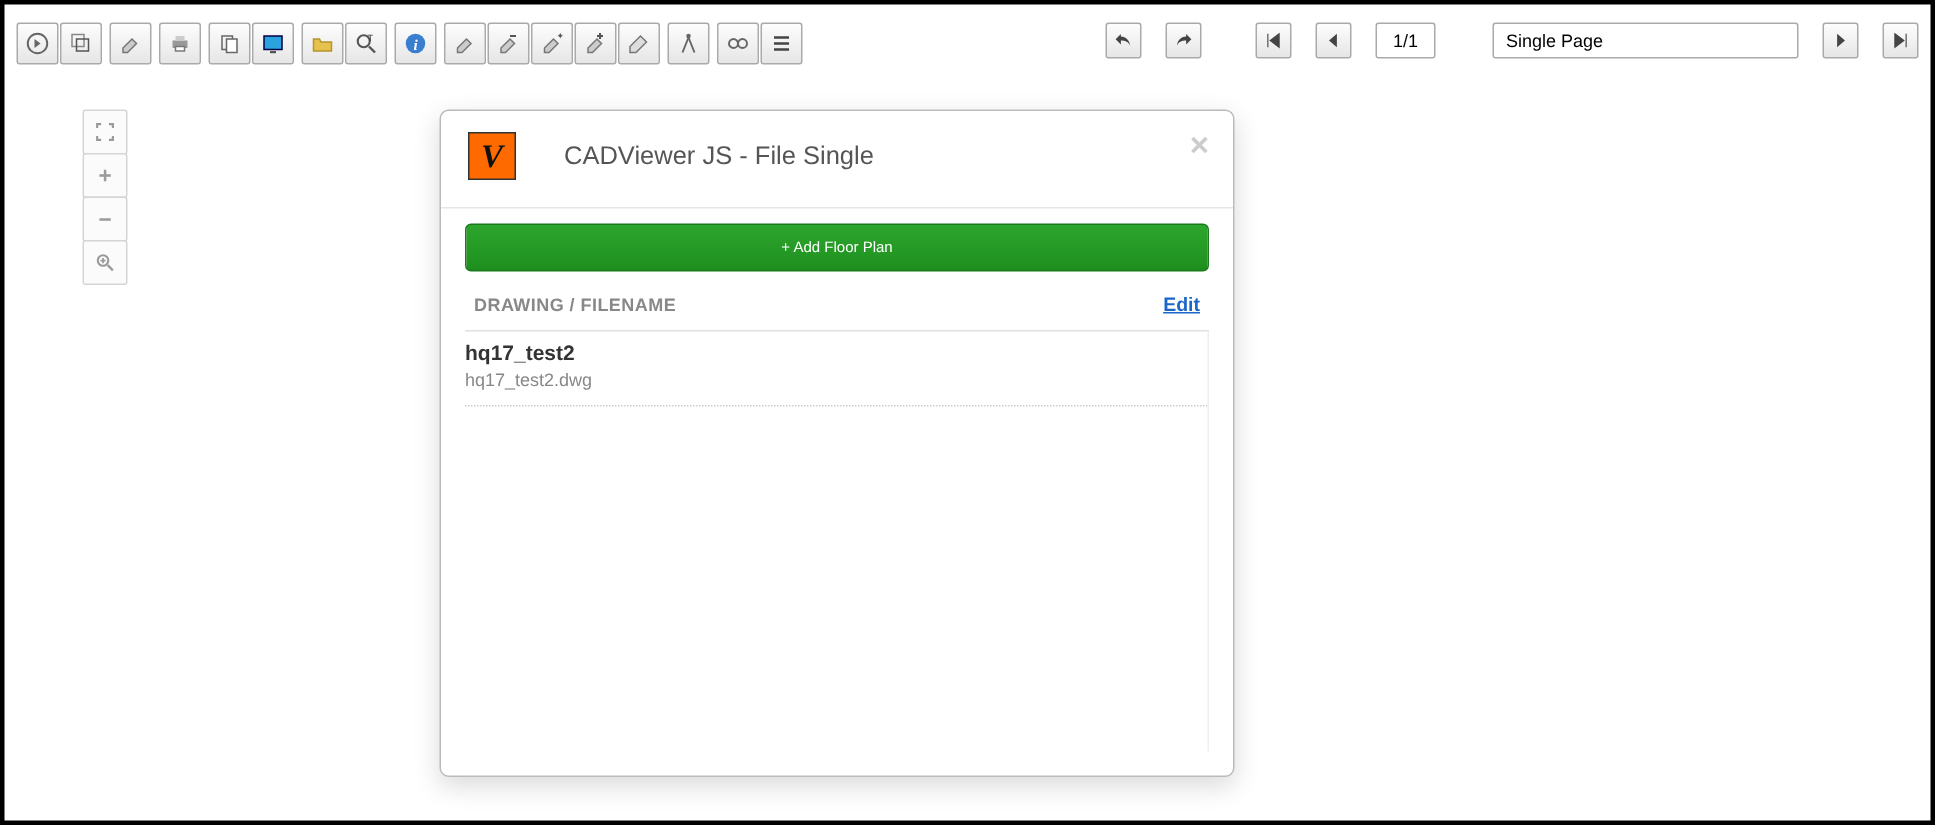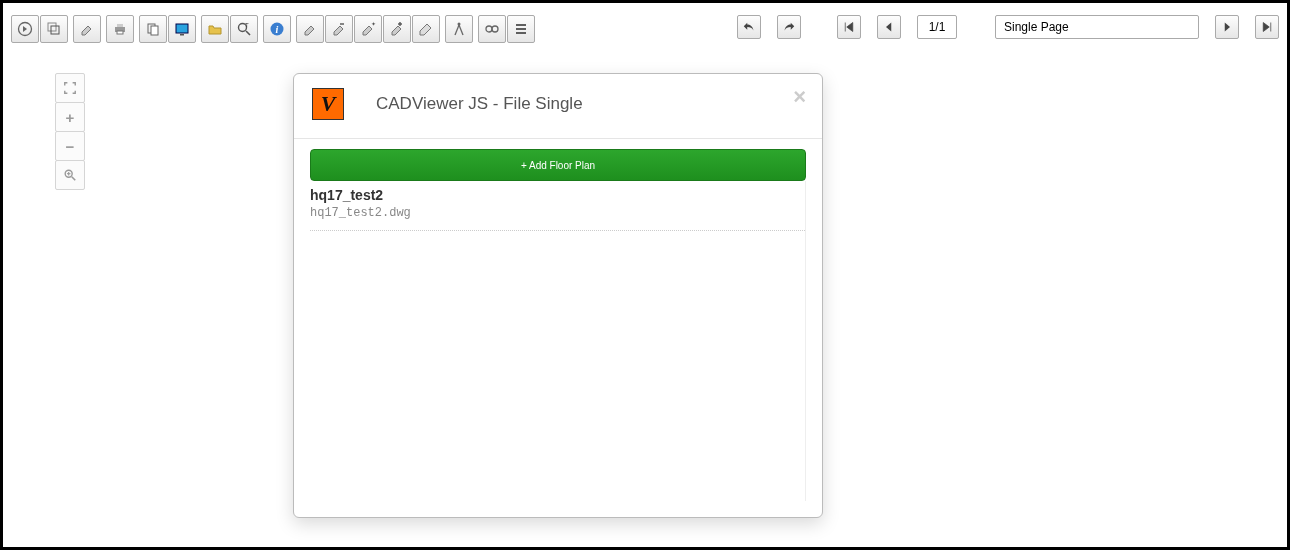--- a/index.html
+++ b/index.html
@@ -31,21 +31,21 @@
 .modal-title { margin-left: 32px; font-size: 17px; color: #555; }
 .modal-close { position: absolute; right: 16px; top: 10px; color: #ccc; font-size: 22px; font-weight: bold; cursor: pointer; }
 .modal-body { padding: 10px 16px 16px 16px; flex: 1; display: flex; flex-direction: column; }
 .add-btn { background: linear-gradient(#2da62d,#1e8f1e); color: #fff; border: 1px solid #1a7a1a; border-radius: 4px; height: 32px; display: flex; align-items: center; justify-content: center; font-size: 10px; cursor: pointer; }
 .list-header { display: flex; justify-content: space-between; align-items: center; padding: 14px 6px 10px 6px; border-bottom: 1px solid #e0e0e0; }
 .list-header-label { color: #888; font-size: 12px; font-weight: bold; letter-spacing: .3px; }
 .edit-link { color: #1b66c9; font-size: 13px; font-weight: bold; text-decoration: underline; cursor: pointer; }
 .file-list { flex: 1; overflow-y: auto; border-right: 1px solid #eee; }
 .file-row { padding: 6px 0 10px 0; border-bottom: 1px dotted #ccc; }
 .file-title { font-weight: bold; font-size: 14px; color: #333; }
-.file-sub { font-size: 12px; color: #888; margin-top: 3px; font-family: Liberation Mono, monospace; }
+.file-sub { font-size: 12px; color: #888; margin-top: 3px; }
 
 
 .file-list::-webkit-scrollbar { width: 12px; }
 .file-list::-webkit-scrollbar-thumb { background: #dcdcdc; border-radius: 6px; }
 .file-list::-webkit-scrollbar-button:single-button { background: #eee; height: 12px; }
 </style>
 </head>
 <body>
 
 <div class="viewport">
@@ -220,20 +220,24 @@
   </div>
 
   <div class="modal">
     <div class="modal-header">
       <div class="modal-logo">V</div>
       <div class="modal-title">CADViewer JS - File Single</div>
       <div class="modal-close">×</div>
     </div>
     <div class="modal-body">
       <div class="add-btn">+ Add Floor Plan</div>
+      <div class="list-header">
+        <span class="list-header-label">DRAWING / FILENAME</span>
+        <span class="edit-link">Edit</span>
+      </div>
       <div class="file-list">
         <div class="file-row">
           <div class="file-title">hq17_test2</div>
           <div class="file-sub">hq17_test2.dwg</div>
         </div>
       </div>
     </div>
   </div>
 
 </div>

